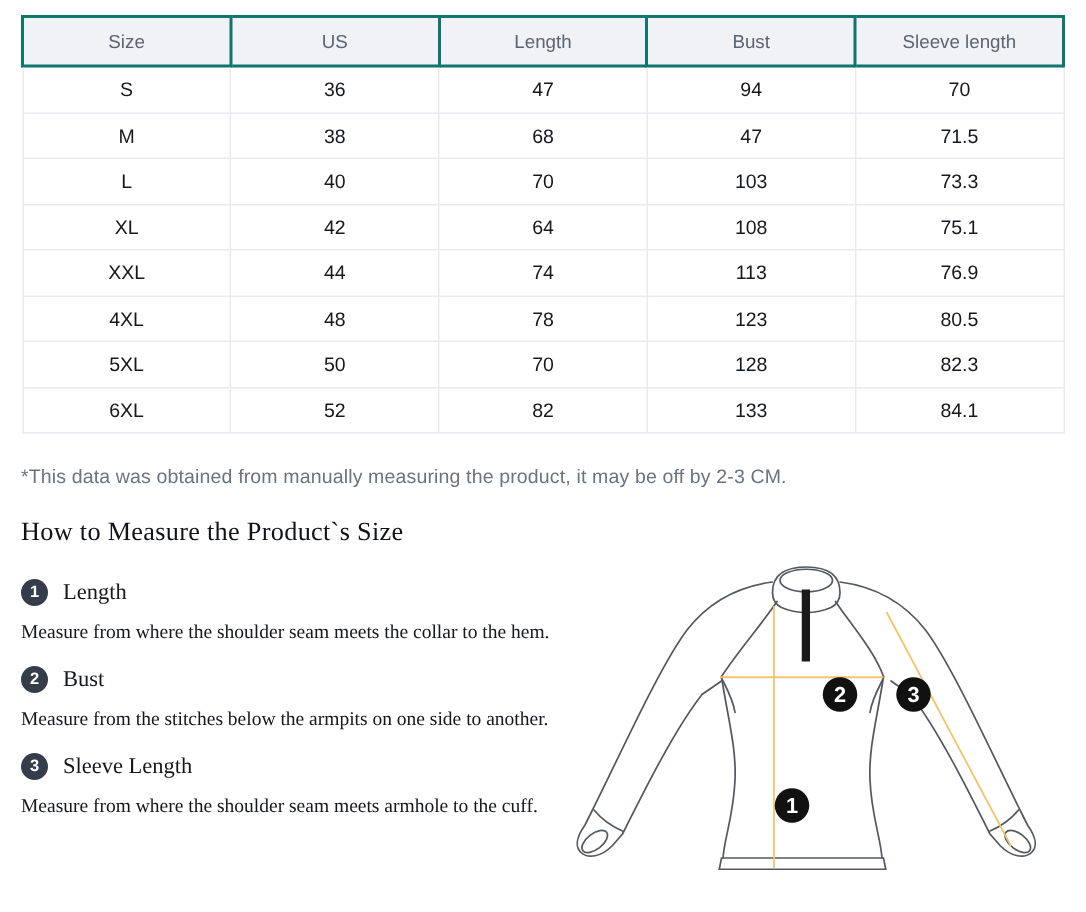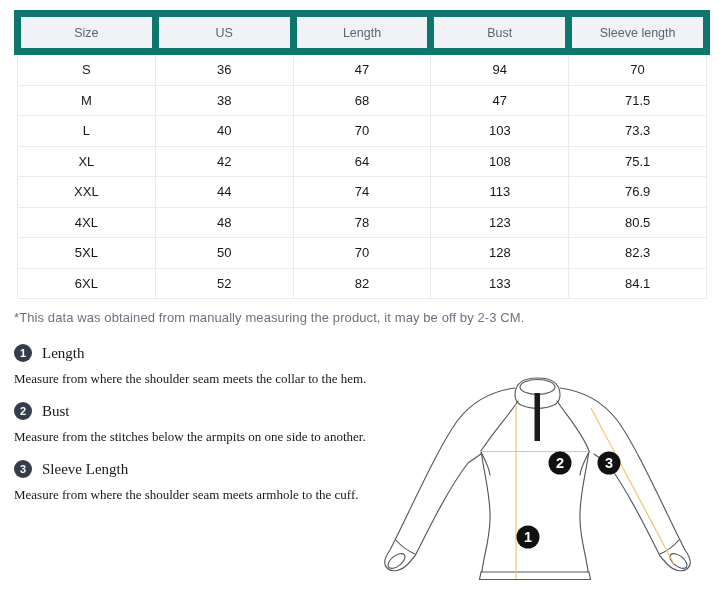--- a/index.html
+++ b/index.html
@@ -10,21 +10,21 @@
   }
 
   
   .size-table {
     position:absolute; left:14px; top:10px; width:696px;
     border-collapse:collapse; table-layout:fixed;
   }
   .size-table th {
     height:29px; background:#f0f2f5; color:#5b6472;
     font-weight:400; font-size:12.5px;
-    border:7px solid #0f766e; text-align:center;
+    border:2px solid #0f766e; text-align:center;
   }
   .size-table td {
     height:27.5px; color:#15181c; font-size:13px;
     border:1px solid #e9ebf1; text-align:center;
     background:#ffffff;
   }
 
   
   .footnote {
     position:absolute; left:14px; top:310px; margin:0;
@@ -130,20 +130,21 @@
         <td>82</td>
         <td>133</td>
         <td>84.1</td>
       </tr>
     </tbody>
 </table>
 
 <p class="footnote">*This data was obtained from manually measuring the product, it may be off by 2-3 CM.</p>
 
 <div class="measure">
+  <h2>How to Measure the Product`s Size</h2>
 
   <div>
     <div class="m-head">
       <span class="num-badge">1</span>
       <span class="m-label">Length</span>
     </div>
     <p class="m-desc">Measure from where the shoulder seam meets the collar to the hem.</p>
   </div>
 
   <div>

